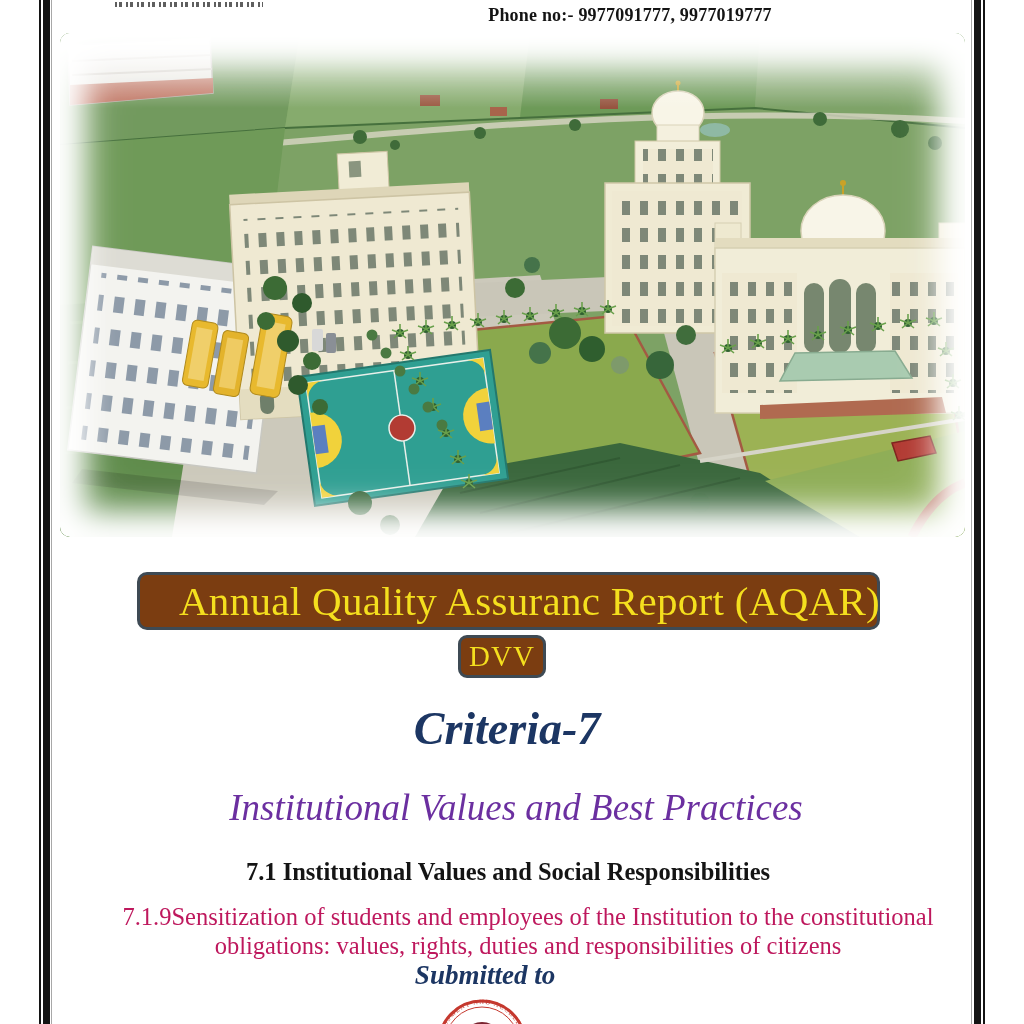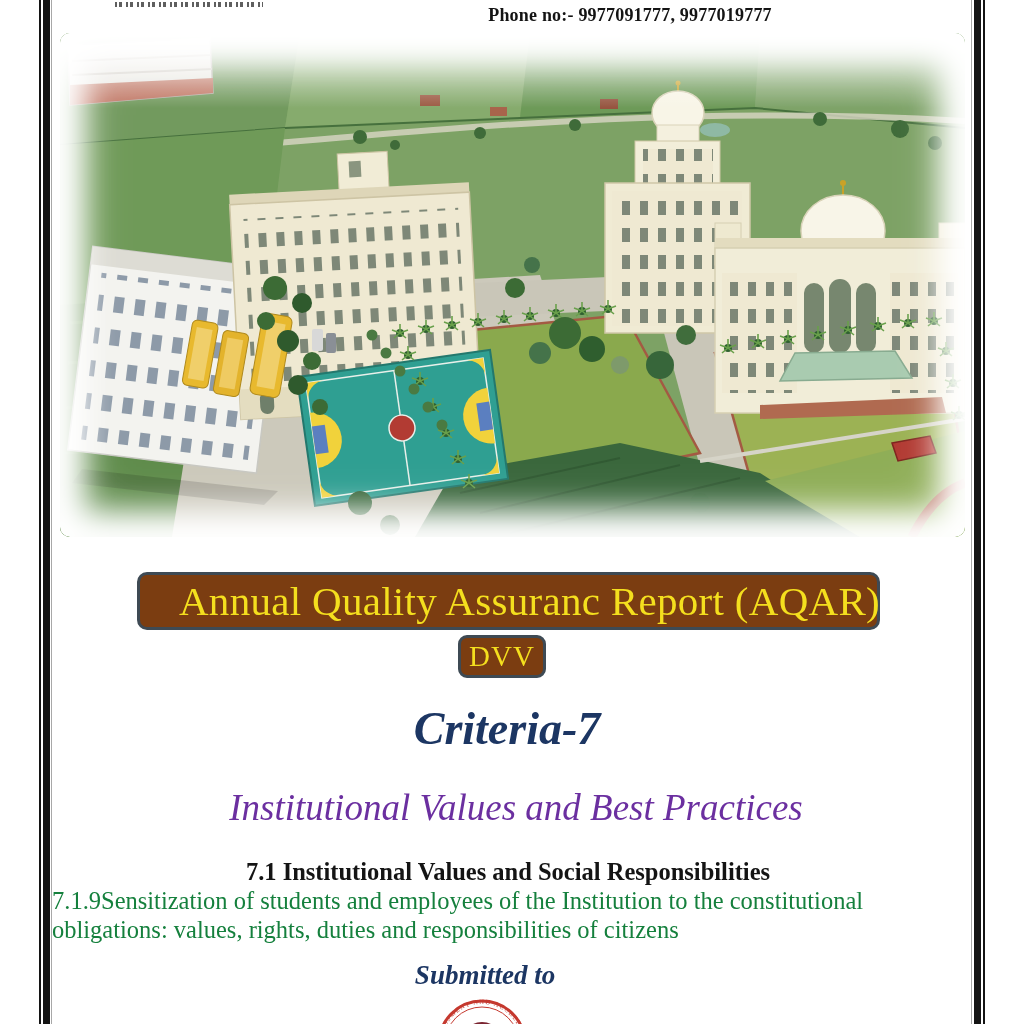--- a/index.html
+++ b/index.html
@@ -35,22 +35,22 @@
     background:#7B3D11;border:3px solid #3E4A54;border-radius:9px;display:flex;align-items:center;justify-content:center;}
   .dvv span{font-size:29px;color:#F4DF1E;line-height:1;letter-spacing:1px;}
 
   .criteria-title{position:absolute;left:0;right:0;top:702px;margin:0;text-align:center;transform:translateX(-5px);
     font-style:italic;font-weight:600;font-size:46px;color:#1C3663;}
   .criteria-subtitle{position:absolute;left:0;right:0;top:786px;margin:0;text-align:center;transform:translateX(4px);
     font-style:italic;font-weight:400;font-size:37px;color:#6B2FA0;}
 
   .section-heading{position:absolute;left:0;right:0;top:858px;text-align:center;transform:translateX(-4px);
     font-weight:700;font-size:24.5px;color:#141414;}
-  .section-desc{position:absolute;left:52px;top:886px;width:920px;margin:0;text-align:left;
-    font-size:24.5px;line-height:1.2;color:#15803d;}
+  .section-desc{position:absolute;left:52px;top:886px;width:920px;margin:16px;text-align:center;
+    font-size:24.5px;line-height:1.2;color:#be185d;}
 
   .submitted{position:absolute;left:0;right:0;top:960px;text-align:center;transform:translateX(-27px);
     font-style:italic;font-weight:600;font-size:27px;color:#1C3663;}
 
   .seal{position:absolute;left:412px;top:998px;width:140px;height:26px;overflow:hidden;}
 </style>
 </head>
 <body>
 
 <div class="page">

